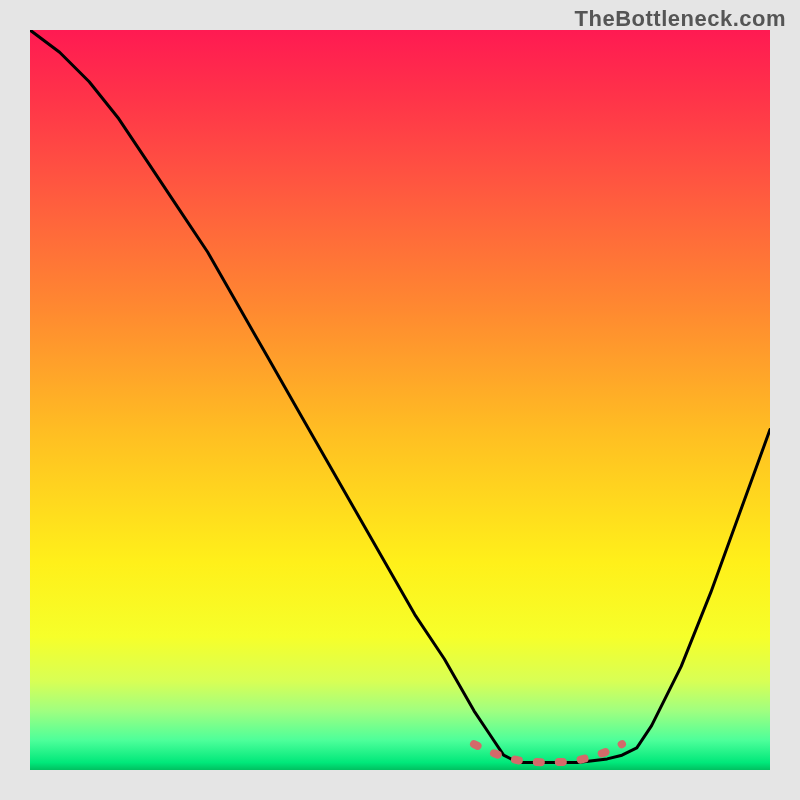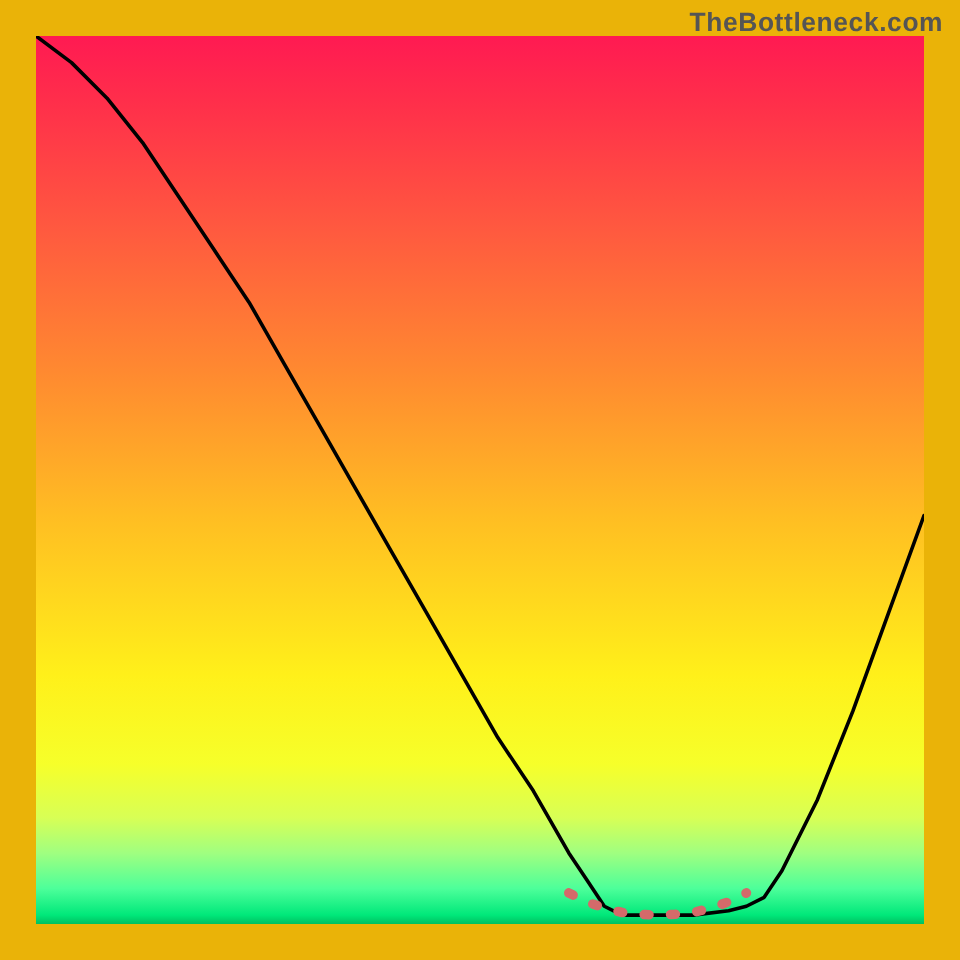--- a/index.html
+++ b/index.html
@@ -8,21 +8,21 @@
     width: 800px;
     height: 800px;
     background: #000;
     font-family: Arial, Helvetica, sans-serif;
     overflow: hidden;
   }
   .frame {
     position: relative;
     width: 800px;
     height: 800px;
-    background: #eab308;
+    background: #e5e5e5;
   }
   .watermark {
     position: absolute;
     top: 6px;
     right: 14px;
     color: #555;
     font-size: 22px;
     font-weight: 600;
     letter-spacing: 0.5px;
   }

